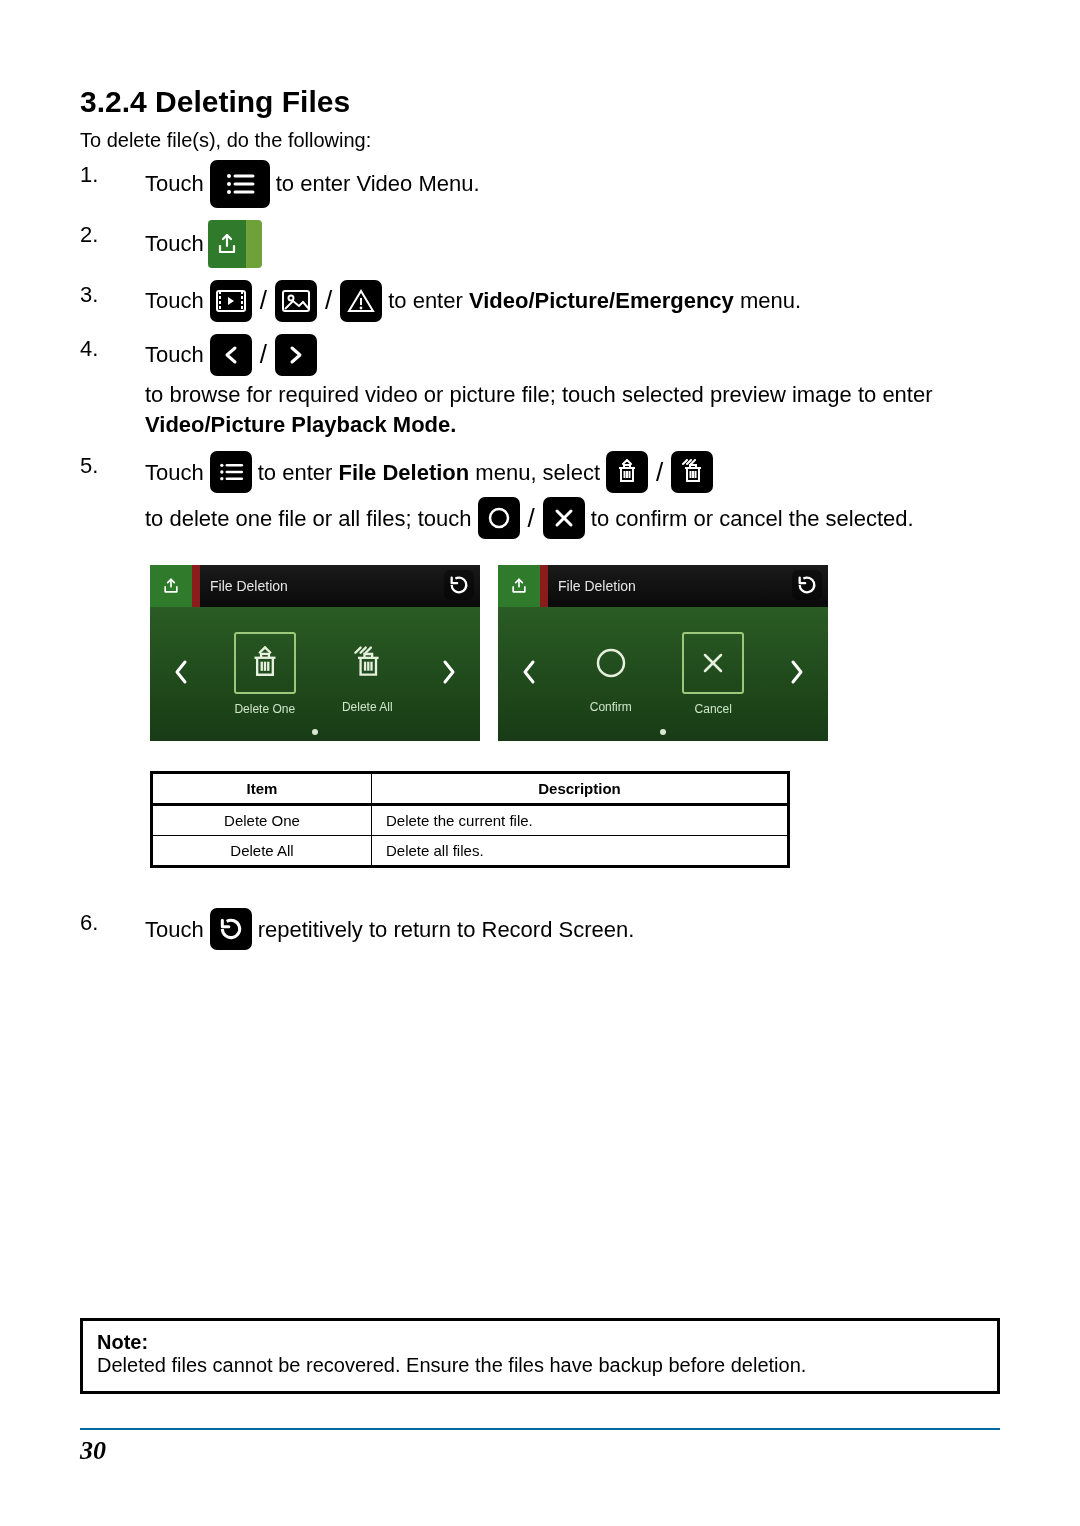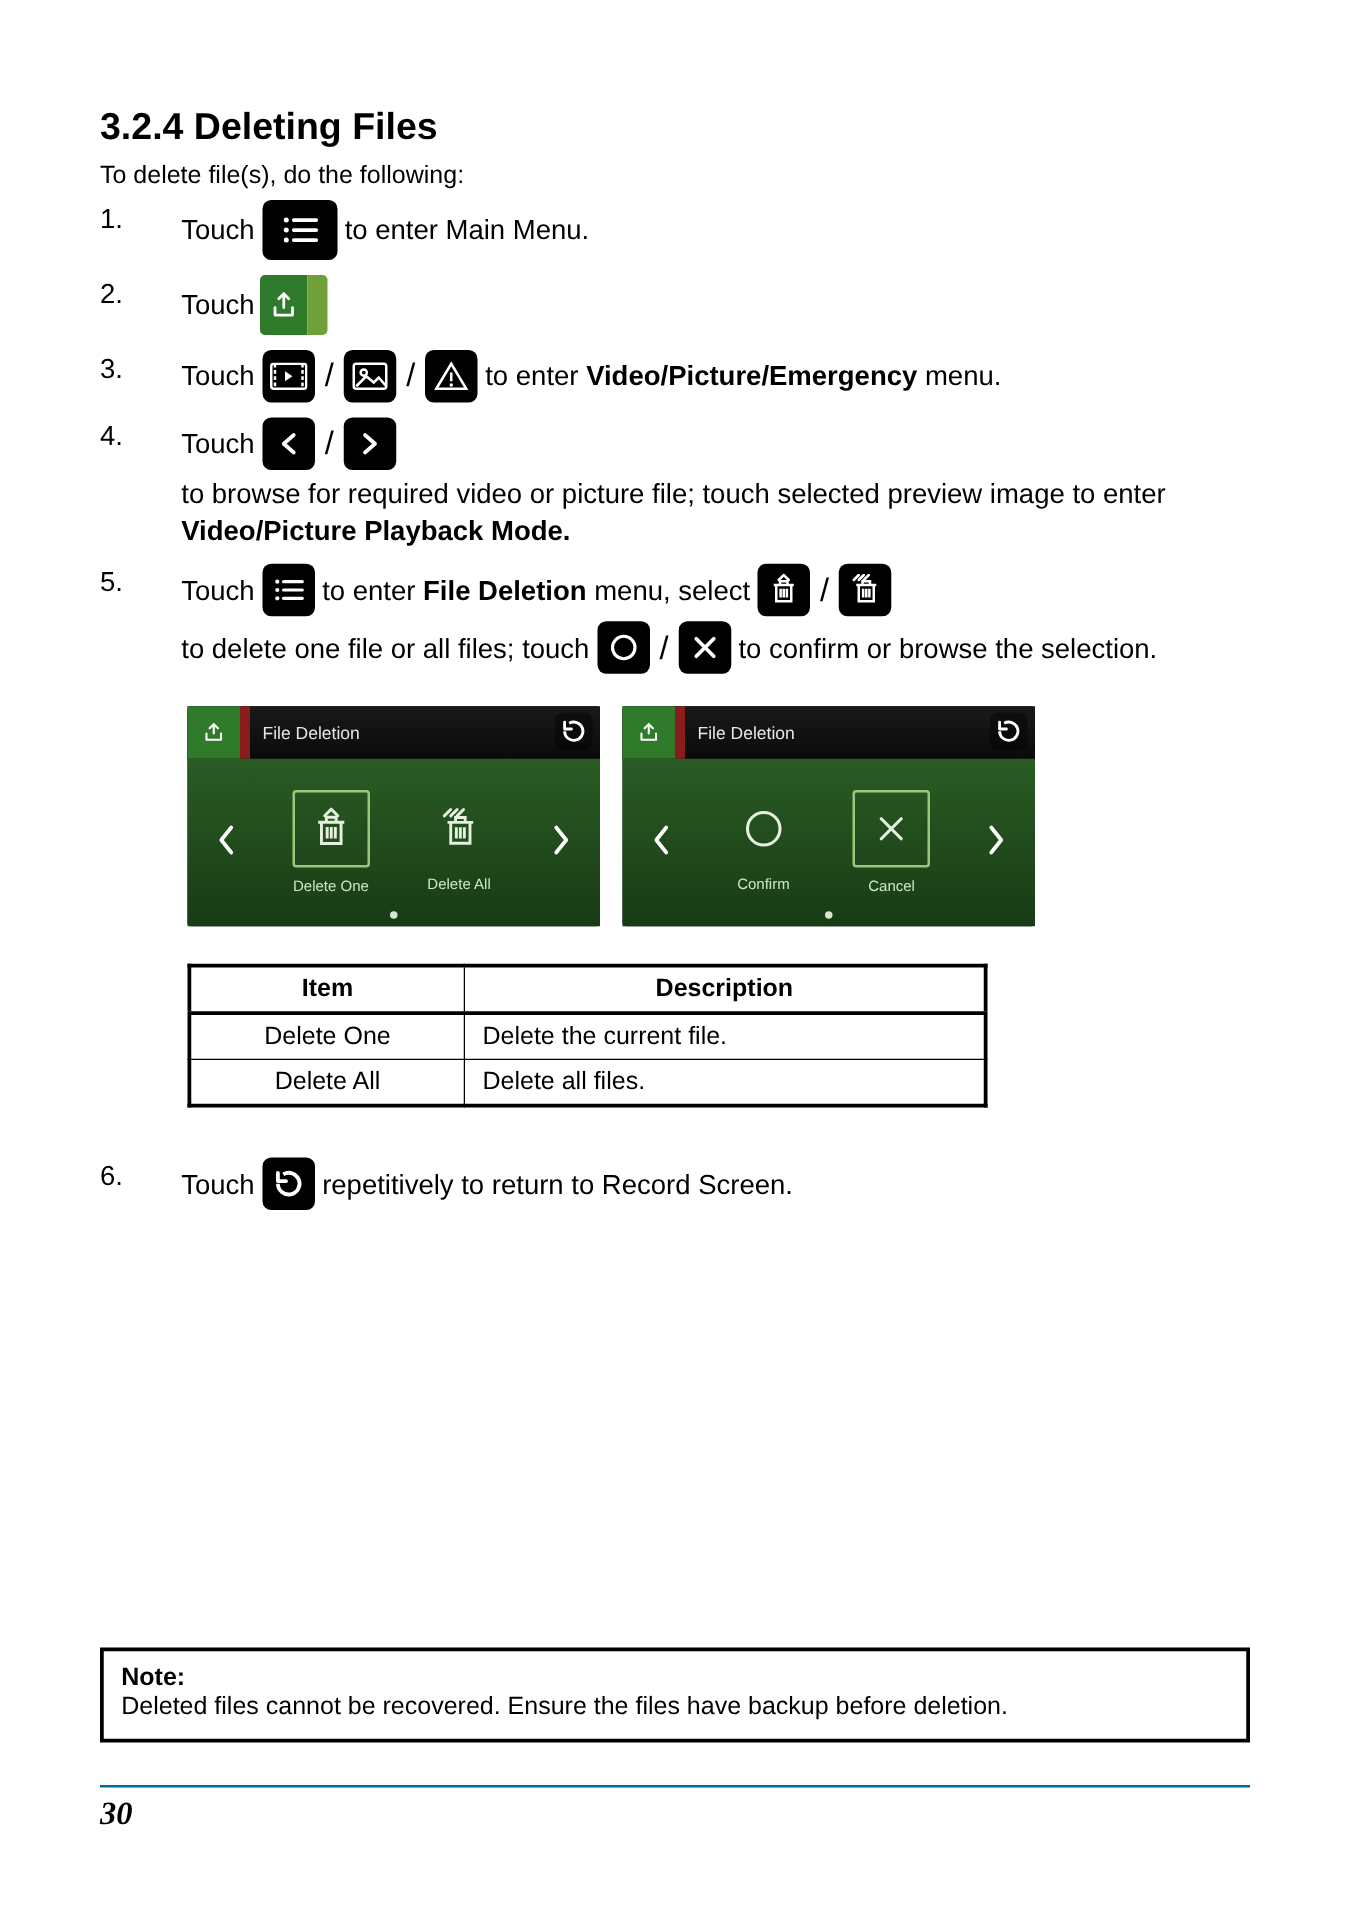--- a/index.html
+++ b/index.html
@@ -143,21 +143,21 @@
     bottom: 6px; left: 50%;
     transform: translateX(-50%);
     width: 6px; height: 6px; border-radius:50%;
     background:#d9e7d2;
   }
   
   table.desc {
     border-collapse: collapse;
     margin: 0 0 40px 70px;
     width: 640px;
-    font-size: 20px;
+    font-size: 15px;
   }
   table.desc th, table.desc td {
     border: 1.5px solid #000;
     padding: 6px 14px;
   }
   table.desc thead { text-align: center; }
   table.desc th { font-weight: 700; border-bottom-width: 3px; }
   table.desc thead tr, table.desc { border: 3px solid #000; }
   table.desc td:first-child, table.desc th:first-child {
     width: 190px; text-align: center;
@@ -199,21 +199,21 @@
             <g stroke="#fff" stroke-width="3" stroke-linecap="round">
               <circle cx="4" cy="4" r="2" fill="#fff" stroke="none"></circle>
               <circle cx="4" cy="12" r="2" fill="#fff" stroke="none"></circle>
               <circle cx="4" cy="20" r="2" fill="#fff" stroke="none"></circle>
               <line x1="10" y1="4" x2="28" y2="4"></line>
               <line x1="10" y1="12" x2="28" y2="12"></line>
               <line x1="10" y1="20" x2="28" y2="20"></line>
             </g>
           </svg>
         </span>
-        <span>to enter Main Menu.</span>
+        <span>to enter Video Menu.</span>
       </span>
     </li>
 
     <li>
       <span class="num">2.</span>
       <span class="body inline">
         <span>Touch</span>
         <span class="tab-icon">
           <span class="g">
             <svg width="24" height="24" viewBox="0 0 24 24">
@@ -346,21 +346,21 @@
           </span>
             <span class="slash">/</span>
           <span class="icon-box">
             <svg width="24" height="24" viewBox="0 0 24 24">
                 <g stroke="#fff" stroke-width="3" stroke-linecap="round">
                   <line x1="5" y1="5" x2="19" y2="19"></line>
                   <line x1="19" y1="5" x2="5" y2="19"></line>
                 </g>
               </svg>
           </span>
-          <span>to confirm or browse the selection.</span>
+          <span>to confirm or cancel the selected.</span>
         </span>
       </span>
     </li>
   </ol>
 
   <div class="shots">
 
     <div class="shot">
       <div class="shot-header">
         <div class="gtab">

